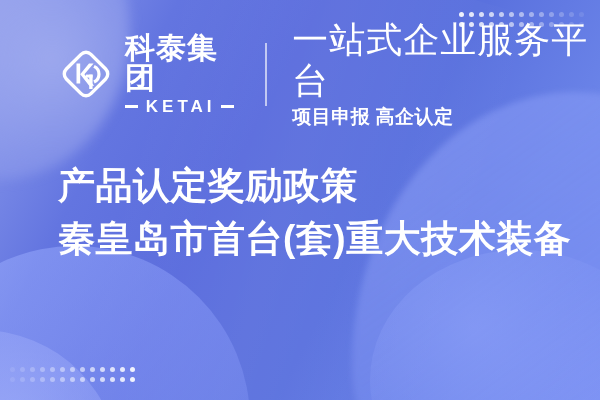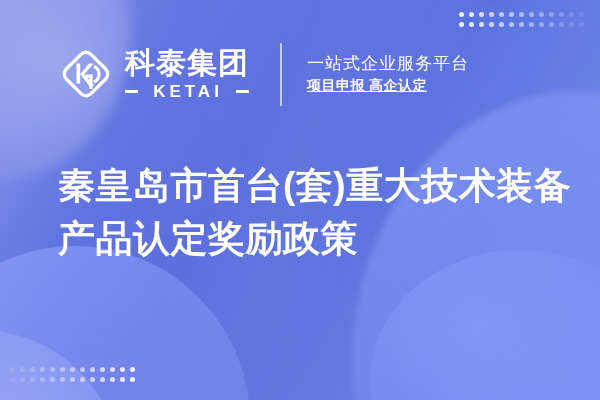--- a/index.html
+++ b/index.html
@@ -180,36 +180,34 @@
     flex: none;
   }
 
   .tagline-block {
     display: flex;
     flex-direction: column;
     justify-content: center;
     height: 64px;
   }
   .tagline-main {
-    font-size: 17px;
+    font-size: 36px;
     line-height: 1.12;
     color: #ffffff;
     letter-spacing: 1px;
     font-family: "Liberation Sans", "DejaVu Sans", sans-serif;
-    text-align: right;
   }
   .tagline-sub {
-    font-size: 14px;
+    font-size: 19px;
     line-height: 1.15;
     margin-top: 5px;
     color: #ffffff;
     font-weight: bold;
     letter-spacing: 0.5px;
     font-family: "Liberation Serif", "DejaVu Serif", serif;
-    text-decoration: underline;
   }
 
   
   .headline {
     position: absolute;
     left: 58px;
     top: 160px;
     width: 510px;
     font-size: 37px;
     font-weight: bold;
@@ -330,17 +328,17 @@
 
     <span class="divider"></span>
 
     <div class="tagline-block">
       <div class="tagline-main">一站式企业服务平台</div>
       <div class="tagline-sub">项目申报 高企认定</div>
     </div>
   </div>
 
   <div class="headline">
+    <span class="headline-line">产品认定奖励政策</span>
     <span class="headline-line">秦皇岛市首台(套)重大技术装备</span>
-    <span class="headline-line">产品认定奖励政策</span>
   </div>
 
 </div>
 
 </body></html>

